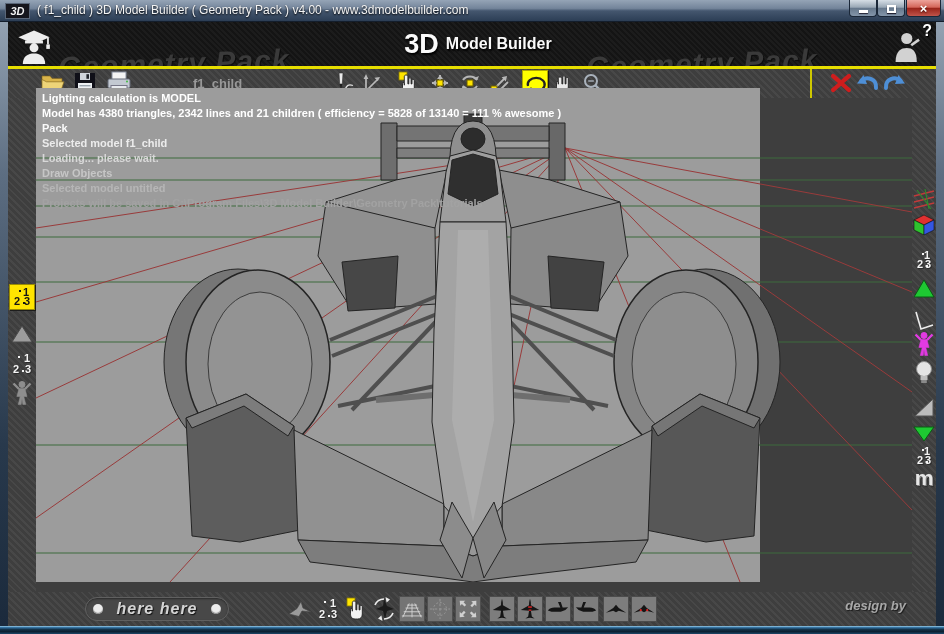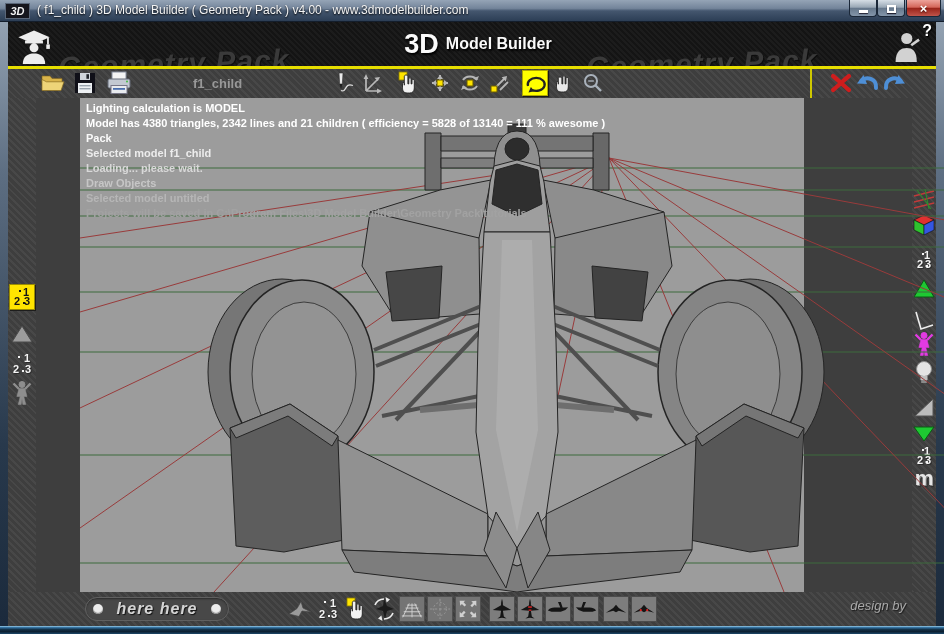--- a/index.html
+++ b/index.html
@@ -68,21 +68,21 @@
   }
   .toolbar { position:absolute; left:8px; top:69px; width:928px; height:29px; }
   .yellow-sep { position:absolute; left:802px; top:0; width:2px; height:29px; background:#cfc800; }
   .icon-btn { position:absolute; top:1px; width:26px; height:26px;
       display:flex; align-items:center; justify-content:center; }
   .icon-btn.active { background:#ffff00; border:1px solid #b0a800; box-shadow:1px 1px 1px #181818; }
   .model-name { position:absolute; left:185px; top:7px; font-size:13px; font-weight:bold; color:#989898; }
   
   .sidebar-left  { position:absolute; left:8px;   top:98px; width:28px; height:494px; }
   .sidebar-right { position:absolute; left:912px; top:98px; width:24px; height:494px; }
-  .viewport { position:absolute; left:36px; top:98px; width:724px; height:494px; background:#9c9c9c;margin-left:44px; }
+  .viewport { position:absolute; left:36px; top:88px; width:724px; height:494px; background:#9c9c9c; }
   .viewport svg.scene { position:absolute; left:0; top:0; }
   .status { position:absolute; left:6px; top:3px; font-size:11px; font-weight:bold;
             line-height:15px; white-space:nowrap; z-index:5; }
   .s0{color:#ffffff}.s1{color:#ffffff}.s2{color:#fafafa}.s3{color:#ececec}.s4{color:#d8d8d8}
   .s5{color:#c6c6c6}.s6{color:#b6b6b6}.s7{color:#aaaaaa}.s8{color:#a2a2a2}
   .side-btn { position:absolute; left:1px; width:26px; height:28px;
       display:flex; align-items:center; justify-content:center; }
   .sidebar-right .side-btn { width:22px; left:1px; }
   
   .n123 { position:relative; width:26px; height:26px; font-weight:bold; font-size:11px; }
@@ -103,21 +103,21 @@
       box-shadow:inset 0 1px 2px #2a2a2a; }
   .start-here .dot { width:10px; height:10px; border-radius:50%; background:#ededed; box-shadow:inset 0 -1px 1px #888;}
   .start-here .lbl { font-size:16px; font-weight:bold; font-style:italic; color:#d4d4d4;
       letter-spacing:1px; text-shadow:1px 1px 1px #141414; }
   .bb-btn { position:absolute; top:4px; width:26px; height:26px;
       display:flex; align-items:center; justify-content:center; }
   .bb-btn.boxed { background:#747474; border:1px solid #4f4f4f; }
   .bb-thumb { position:absolute; top:4px; width:26px; height:26px; background:#7d7d7d;
       border:1px solid #4c4c4c; display:flex; align-items:center; justify-content:center; }
   .design-row { position:absolute; right:30px; top:6px; display:flex; align-items:baseline; gap:13px; }
-  .design-by { font-size:13px; font-weight:normal; font-style:italic; color:#a8a8a8; text-shadow:1px 1px 1px #1c1c1c;}
+  .design-by { font-size:13px; font-weight:bold; font-style:italic; color:#a8a8a8; text-shadow:1px 1px 1px #1c1c1c;}
   .brand-gfx { font-size:20px; font-weight:bold; letter-spacing:1px; color:#8e8e8e;
       text-shadow:-1px -1px 0 #c6c6c6, 1px 2px 2px #1e1e1e; }
   .flip { transform:scaleX(-1); }
 </style>
 </head>
 <body>
 
 <div id="app">
 
   <div class="titlebar">

